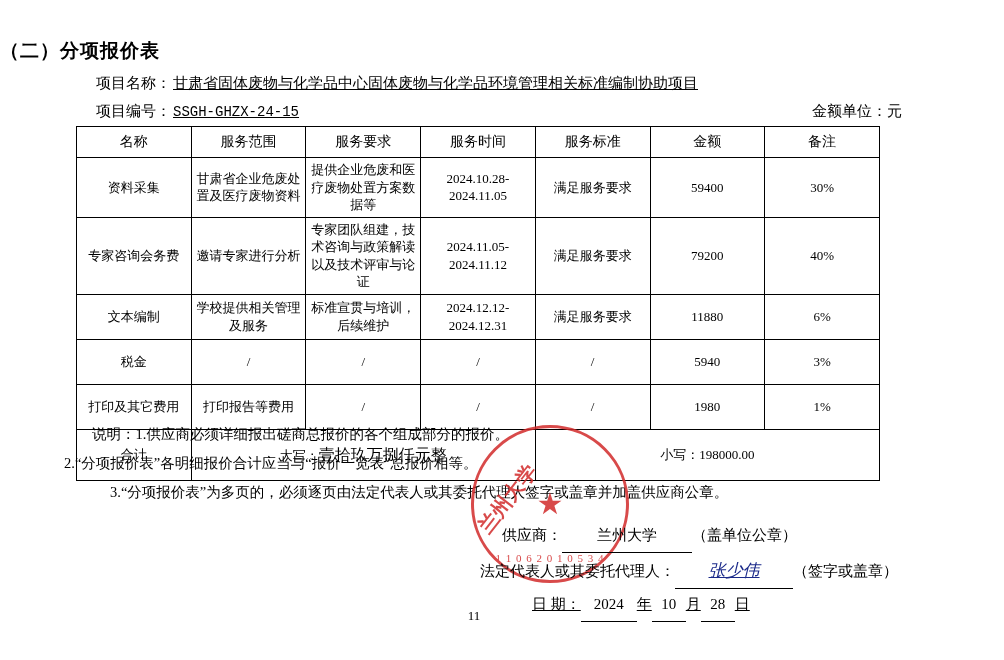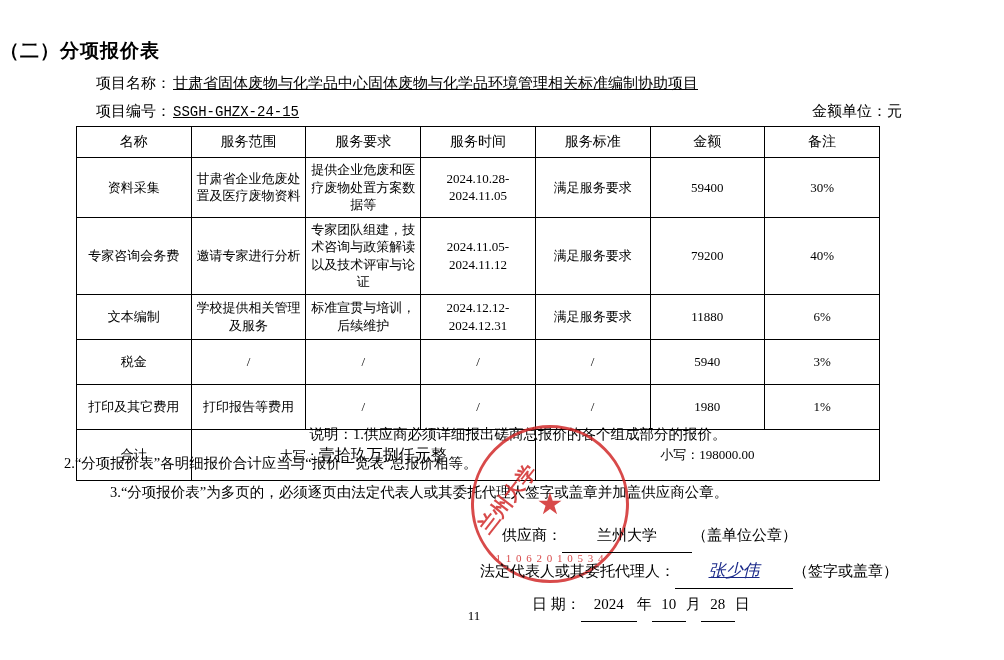--- a/index.html
+++ b/index.html
@@ -112,21 +112,21 @@
   }
 
   .notes {
     position: absolute;
     left: 64px;
     top: 420px;
     width: 880px;
     font-size: 14.5px;
     line-height: 2.0;
   }
-  .notes .n1 { padding-left: 28px; text-align: center; }
+  .notes .n1 { padding-left: 28px; }
   .notes .n2 { }
   .notes .n3 { padding-left: 46px; }
 
   .sign-block {
     position: absolute;
     left: 480px;
     top: 520px;
     width: 470px;
     font-size: 15px;
     line-height: 2.1;
@@ -136,21 +136,21 @@
     white-space: nowrap;
   }
   .ul {
     display: inline-block;
     border-bottom: 1px solid #000;
     text-align: center;
     min-width: 100px;
   }
   .sign-supplier { padding-left: 22px; }
   .sign-legal { padding-left: 0px; }
-  .sign-date { padding-left: 52px; }
+  .sign-date { padding-left: 52px; text-decoration: underline; }
 
   .handwriting {
     font-family: "Liberation Serif", serif;
     color: #1b2a8a;
     font-style: italic;
     font-size: 17px;
   }
 
   .stamp {
     position: absolute;

